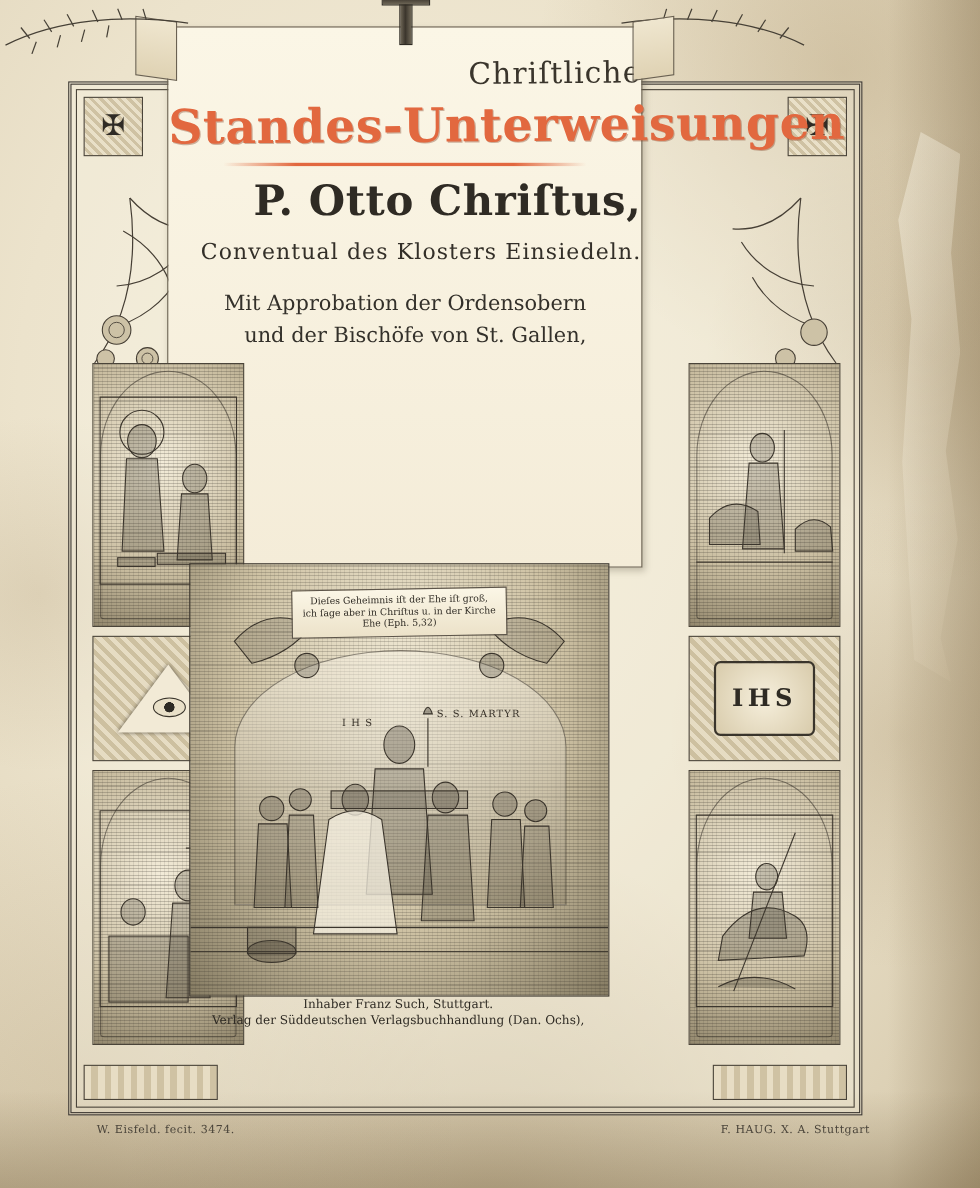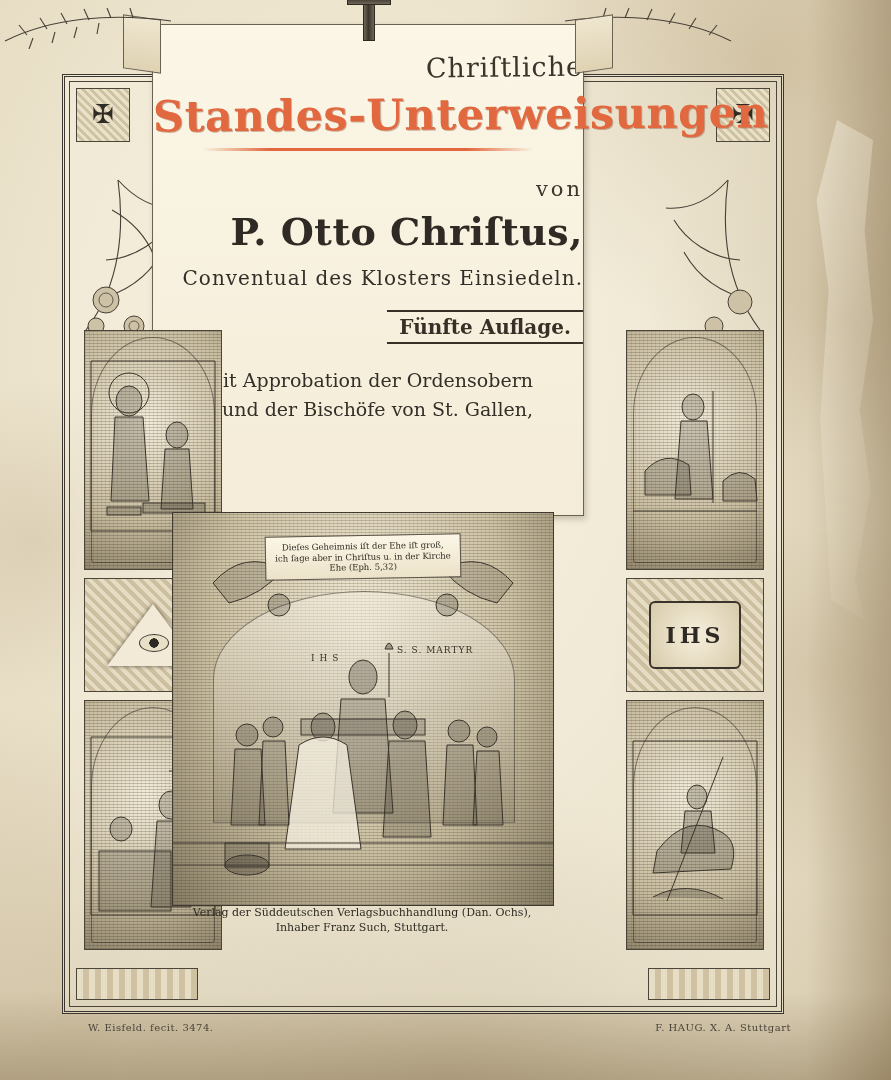--- a/index.html
+++ b/index.html
@@ -413,25 +413,23 @@
           <path d="M86 13 l -5 -11"></path>
         <path d="M108 11 l -4 -10"></path>
           <path d="M130 11 l -3 -10"></path>
       </g>
     </svg>
 
     <div class="t-small">Chriſtliche</div>
     <div class="t-main">Standes-Unterweisungen</div>
     <div class="rule-orange"></div>
 
-    <div class="t-von">von</div>
     <div class="t-author">P. Otto Chriſtus,</div>
     <div class="t-order">Conventual des Klosters Einsiedeln.</div>
 
-    <div><span class="t-edition">Fünfte Auflage.</span></div>
 
     <div class="t-approb">
       <div>Mit Approbation der Ordensobern</div>
       <div>und der Bischöfe von St. Gallen,</div>
     </div>
   </div>
 
   <div class="panel" style="left:84px; top:330px; width:136px; height:238px;">
     <div class="panel-img"></div>
     <div class="panel-arch"></div>
@@ -550,20 +548,20 @@
 
     <div class="scrollband">
       <span>
         <span>Dieſes Geheimnis iſt der Ehe iſt groß,</span><br>
         <span>ich ſage aber in Chriſtus u. in der Kirche Ehe (Eph. 5,32)</span>
       </span>
     </div>
   </div>
 
   <div class="imprint">
+    <div>Inhaber Franz Such, Stuttgart.</div>
     <div>Verlag der Süddeutschen Verlagsbuchhandlung (Dan. Ochs),</div>
-    <div>Inhaber Franz Such, Stuttgart.</div>
   </div>
 
   <div class="sig sig-left">W. Eisfeld. fecit. 3474.</div>
   <div class="sig sig-right">F. HAUG. X. A. Stuttgart</div>
 
 </div>
 
 </body></html>

